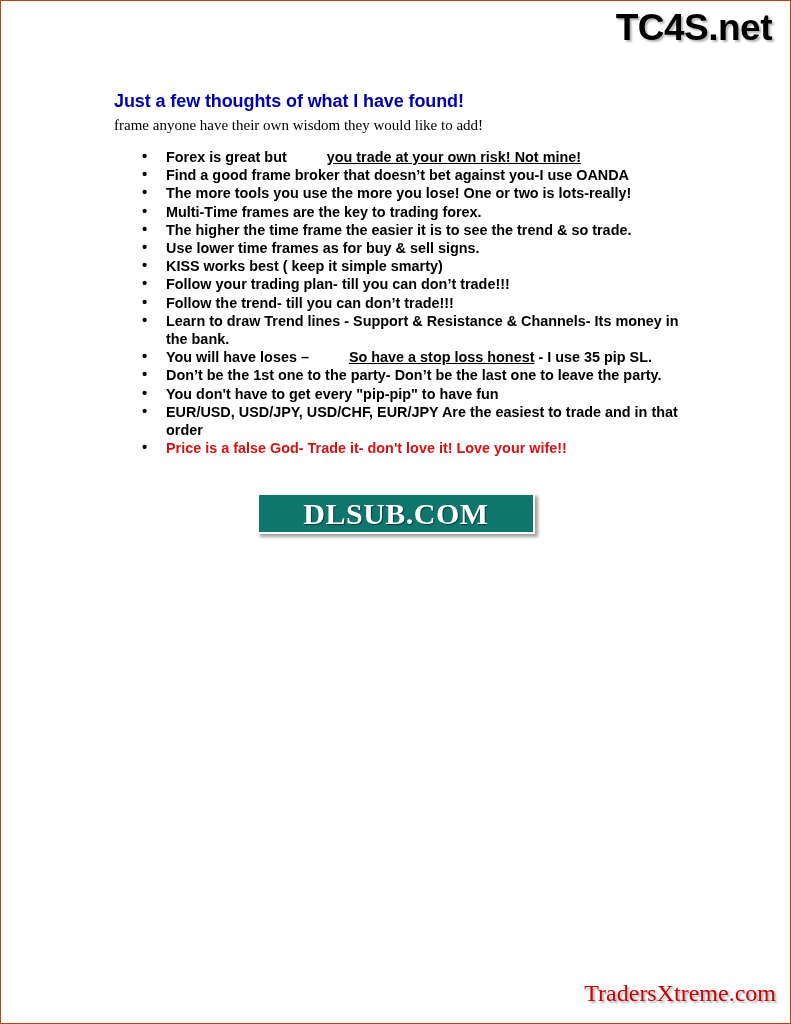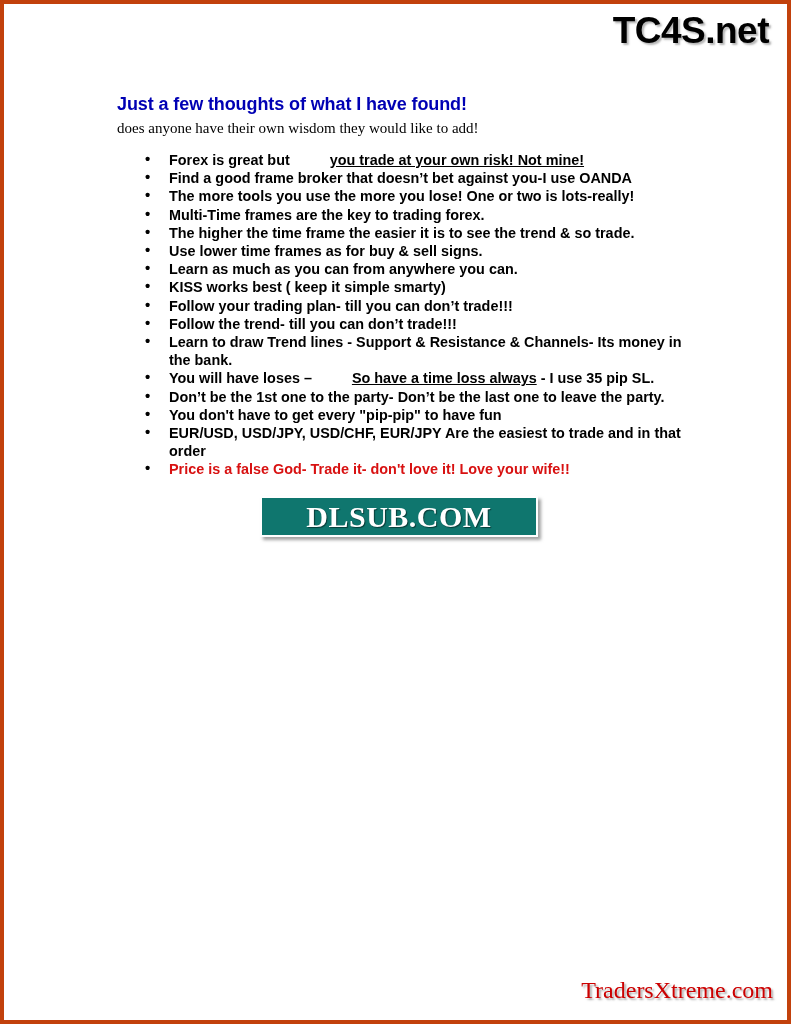--- a/index.html
+++ b/index.html
@@ -14,21 +14,21 @@
     font-family: "Liberation Serif", serif;
     overflow: hidden;
   }
 
   .page {
     position: absolute;
     left: 0; top: 0;
     width: 791px;
     height: 1024px;
     background: #fff;
-    border: 4px solid #c2410c;
+    border: 1px solid #c2410c;
     box-sizing: border-box;
   }
 
   
   .header-logo {
     position: absolute;
     right: 18px;
     top: 6px;
     font-family: "Liberation Sans", sans-serif;
     font-weight: bold;
@@ -128,35 +128,34 @@
 </head>
 <body>
 
 <div class="page">
 
   <div class="header-logo">TC4S.net</div>
 
   <div class="content">
     <p class="title">Just a few thoughts of what I have found!</p>
 
-    <p class="subtitle">does anyone have their own wisdom they would like to add!</p>
+    <p class="subtitle">frame anyone have their own wisdom they would like to add!</p>
 
     <ul class="points" id="bullet-list">
         <li><span>Forex is great but </span><span class="u">you trade at your own risk! Not mine!</span></li>
         <li><span>Find a good frame broker that doesn’t bet against you-I use OANDA</span></li>
         <li><span>The more tools you use the more you lose! One or two is lots-really!</span></li>
         <li><span>Multi-Time frames are the key to trading forex.</span></li>
         <li><span>The higher the time frame the easier it is to see the trend &amp; so trade.</span></li>
         <li><span>Use lower time frames as for buy &amp; sell signs.</span></li>
-        <li><span>Learn as much as you can from anywhere you can.</span></li>
         <li><span>KISS works best ( keep it simple smarty)</span></li>
         <li><span>Follow your trading plan- till you can don’t trade!!!</span></li>
         <li><span>Follow the trend- till you can don’t trade!!!</span></li>
         <li><span>Learn to draw Trend lines - Support &amp; Resistance &amp; Channels- Its money in the bank.</span></li>
-        <li><span>You will have loses – </span><span class="u">So have a time loss always</span><span> - I use 35 pip SL.</span></li>
+        <li><span>You will have loses – </span><span class="u">So have a stop loss honest</span><span> - I use 35 pip SL.</span></li>
         <li><span>Don’t be the 1st one to the party- Don’t be the last one to leave the party.</span></li>
         <li><span>You don't have to get every "pip-pip" to have fun</span></li>
         <li><span>EUR/USD, USD/JPY, USD/CHF, EUR/JPY Are the easiest to trade and in that order</span></li>
         <li class="red"><span>Price is a false God- Trade it- don't love it! Love your wife!!</span></li>
       </ul>
   </div>
 
   <div class="watermark">
     <span>DLSUB.COM</span>
   </div>

